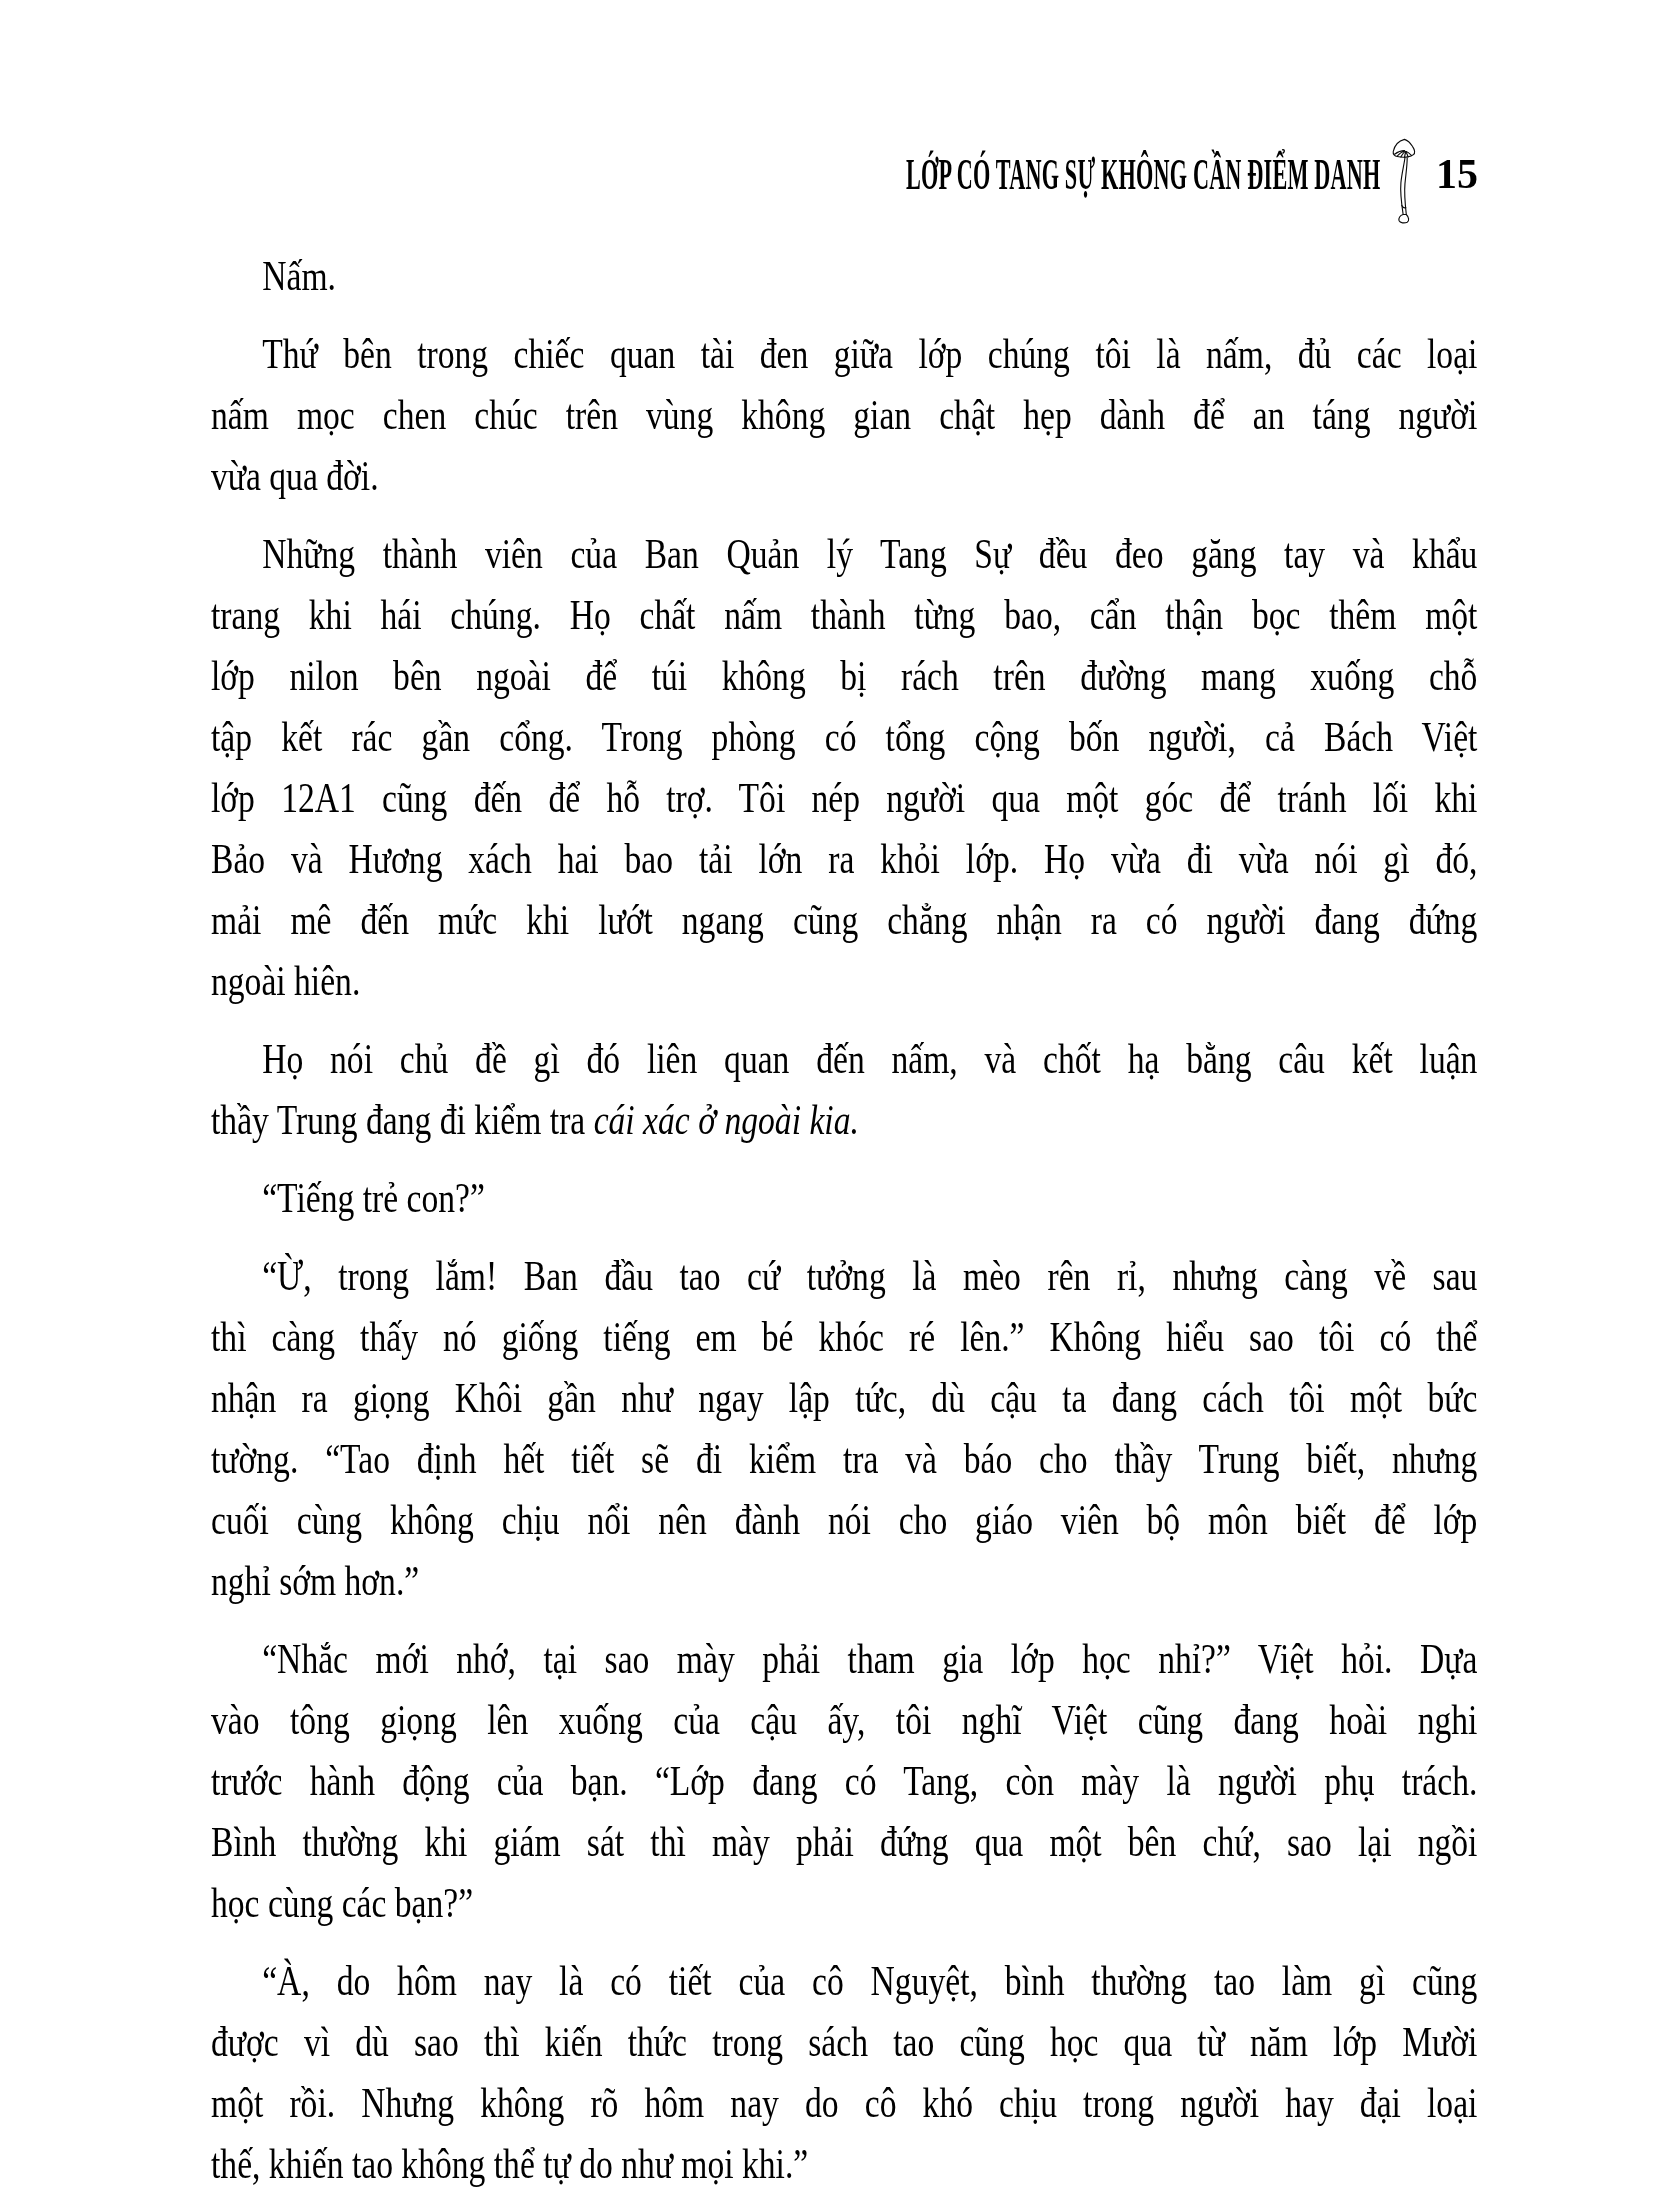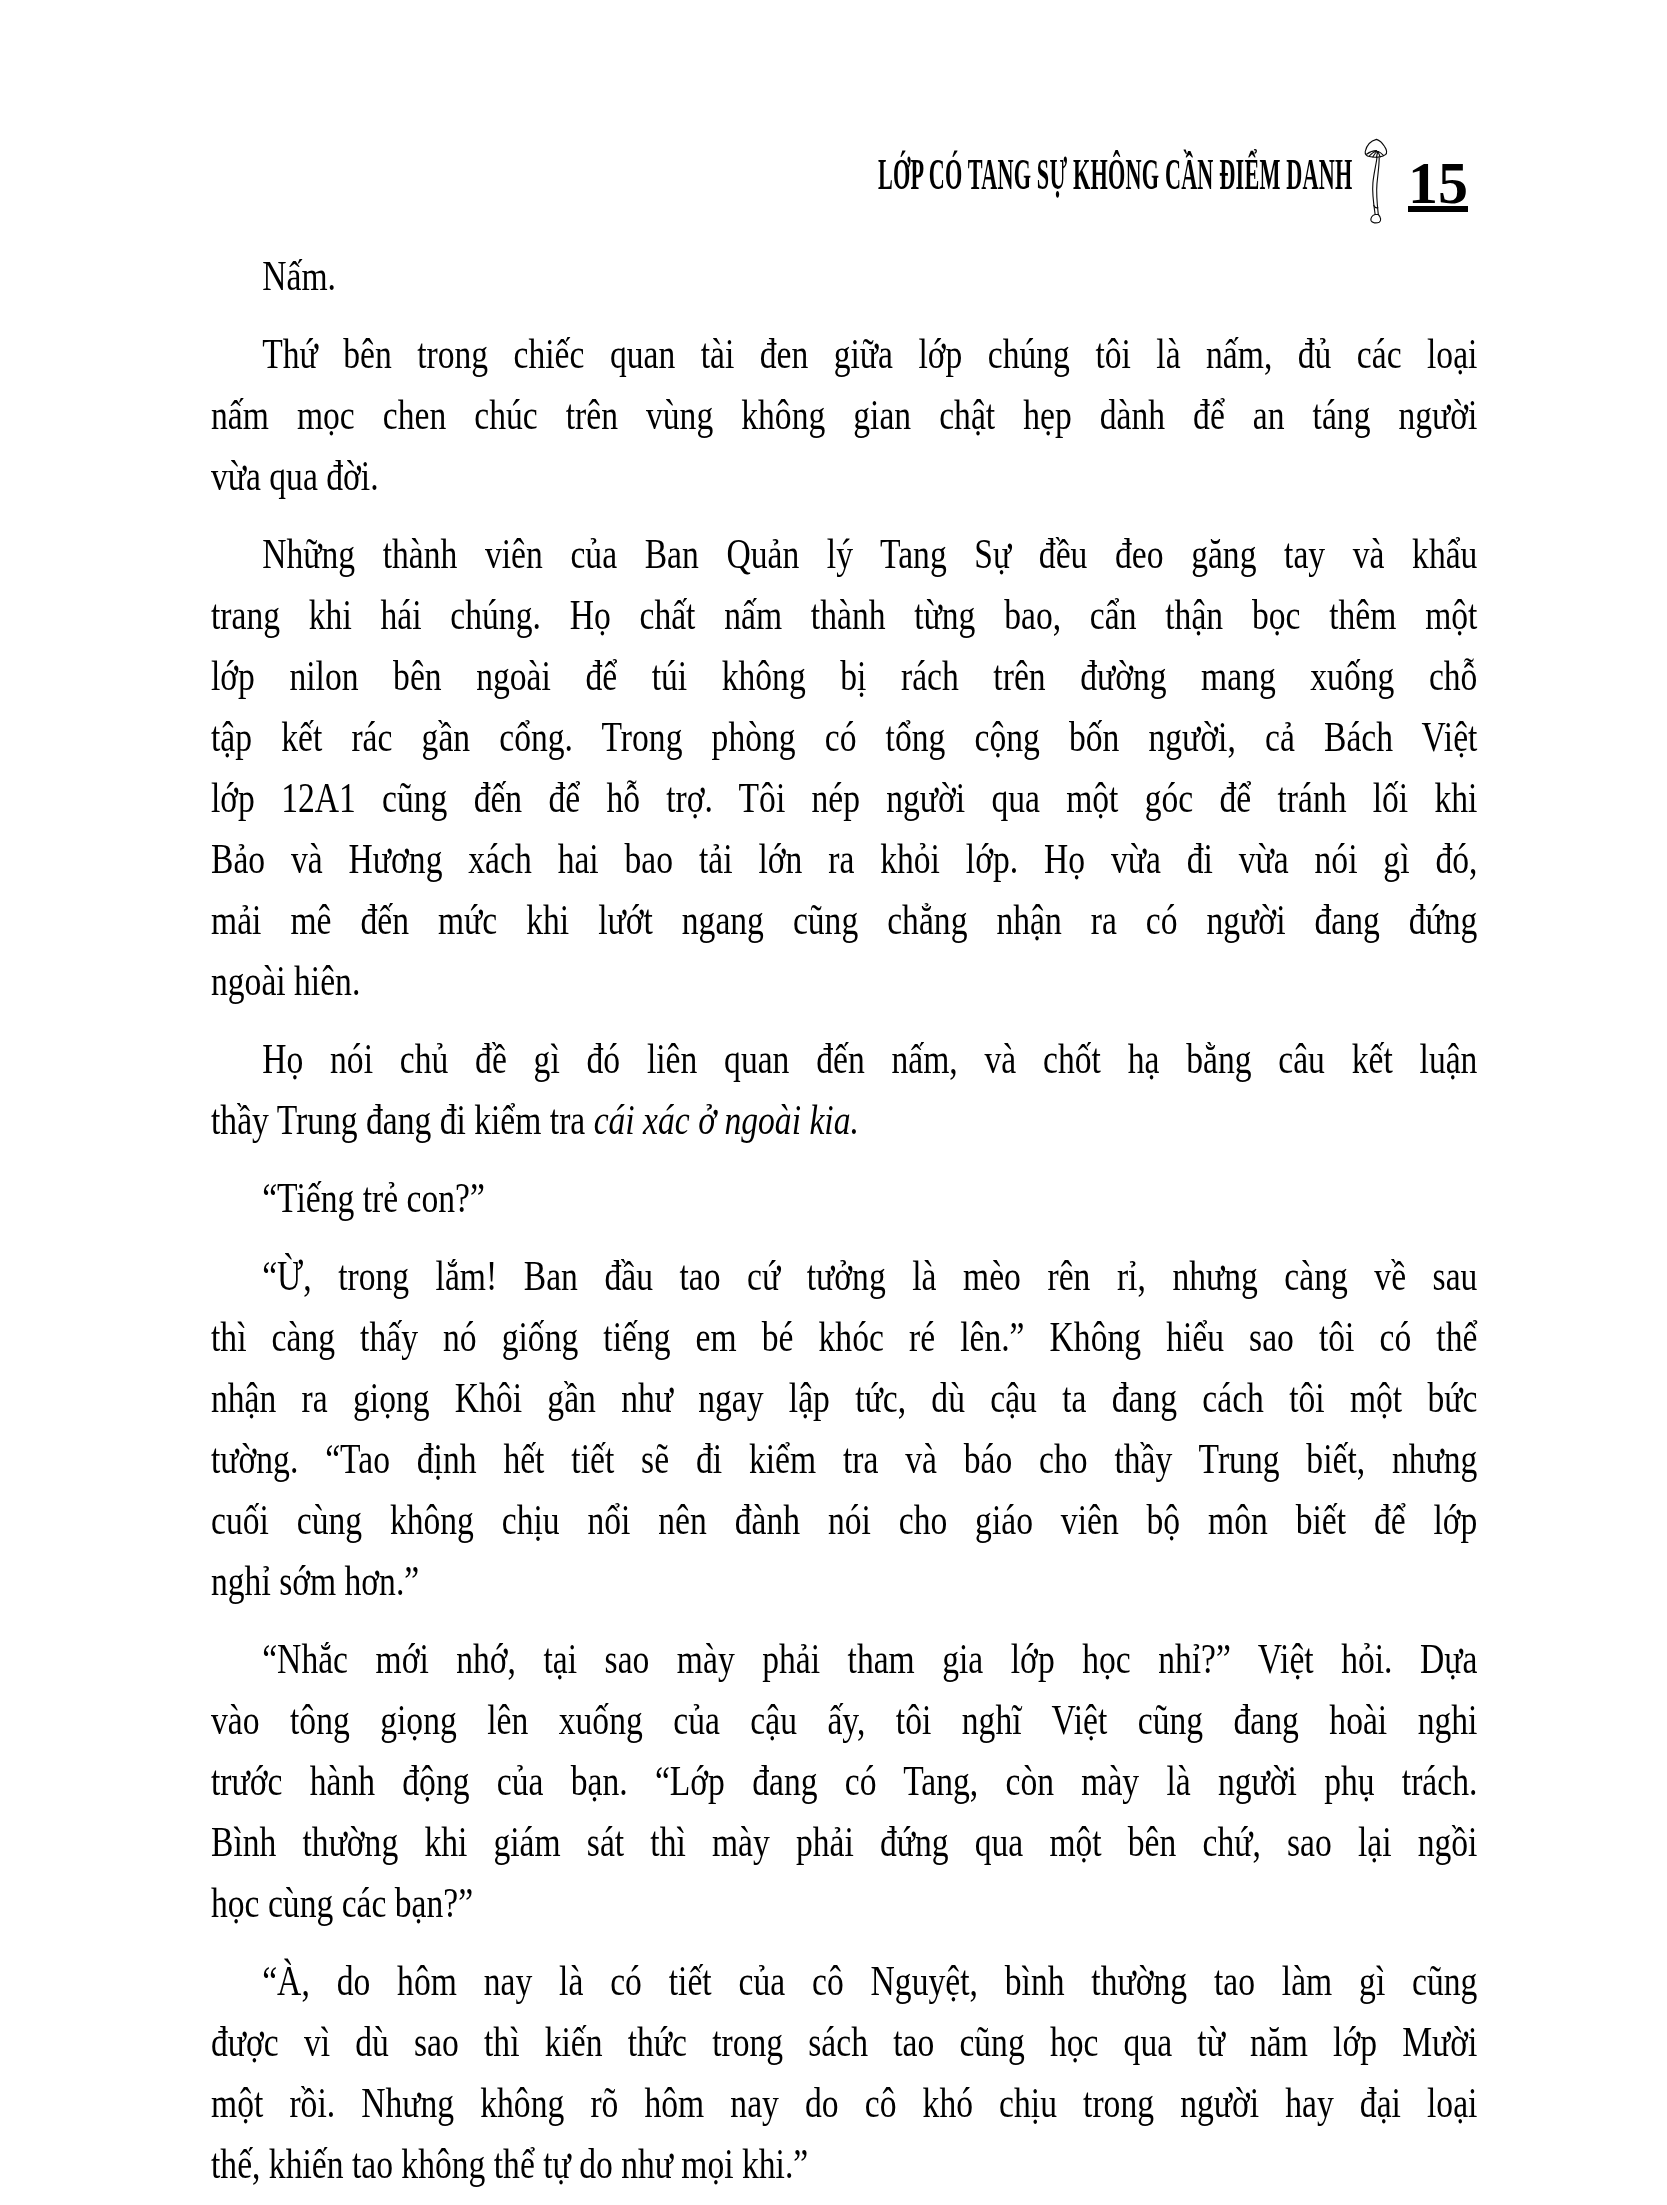--- a/index.html
+++ b/index.html
@@ -14,25 +14,24 @@
     background: #ffffff;
     color: #000000;
     font-family: "Liberation Serif", serif;
     overflow: hidden;
   }
 
   
   .running-head {
     position: absolute;
     top: 149px;
-    right: 199px;
+    right: 189px;
     display: flex;
     align-items: flex-start;
     white-space: nowrap;
-    text-decoration: underline;
   }
   .title-box {
     width: 476px;
     height: 49px;
     overflow: visible;
   }
   .title-box .fit {
     display: inline-block;
     font-size: 44px;
     font-weight: bold;
@@ -43,21 +42,21 @@
     white-space: nowrap;
   }
   .mushroom {
     width: 27px;
     height: 90px;
     margin-left: 9.7px;
     margin-top: -11.5px;
     flex: 0 0 auto;
   }
   .folio {
-    font-size: 60px;
+    font-size: 42px;
     font-weight: bold;
     line-height: 1;
     margin-left: 17.6px;
     margin-top: 3.5px;
     text-align: center;
   }
 
   
   .bodytext {
     position: absolute;

